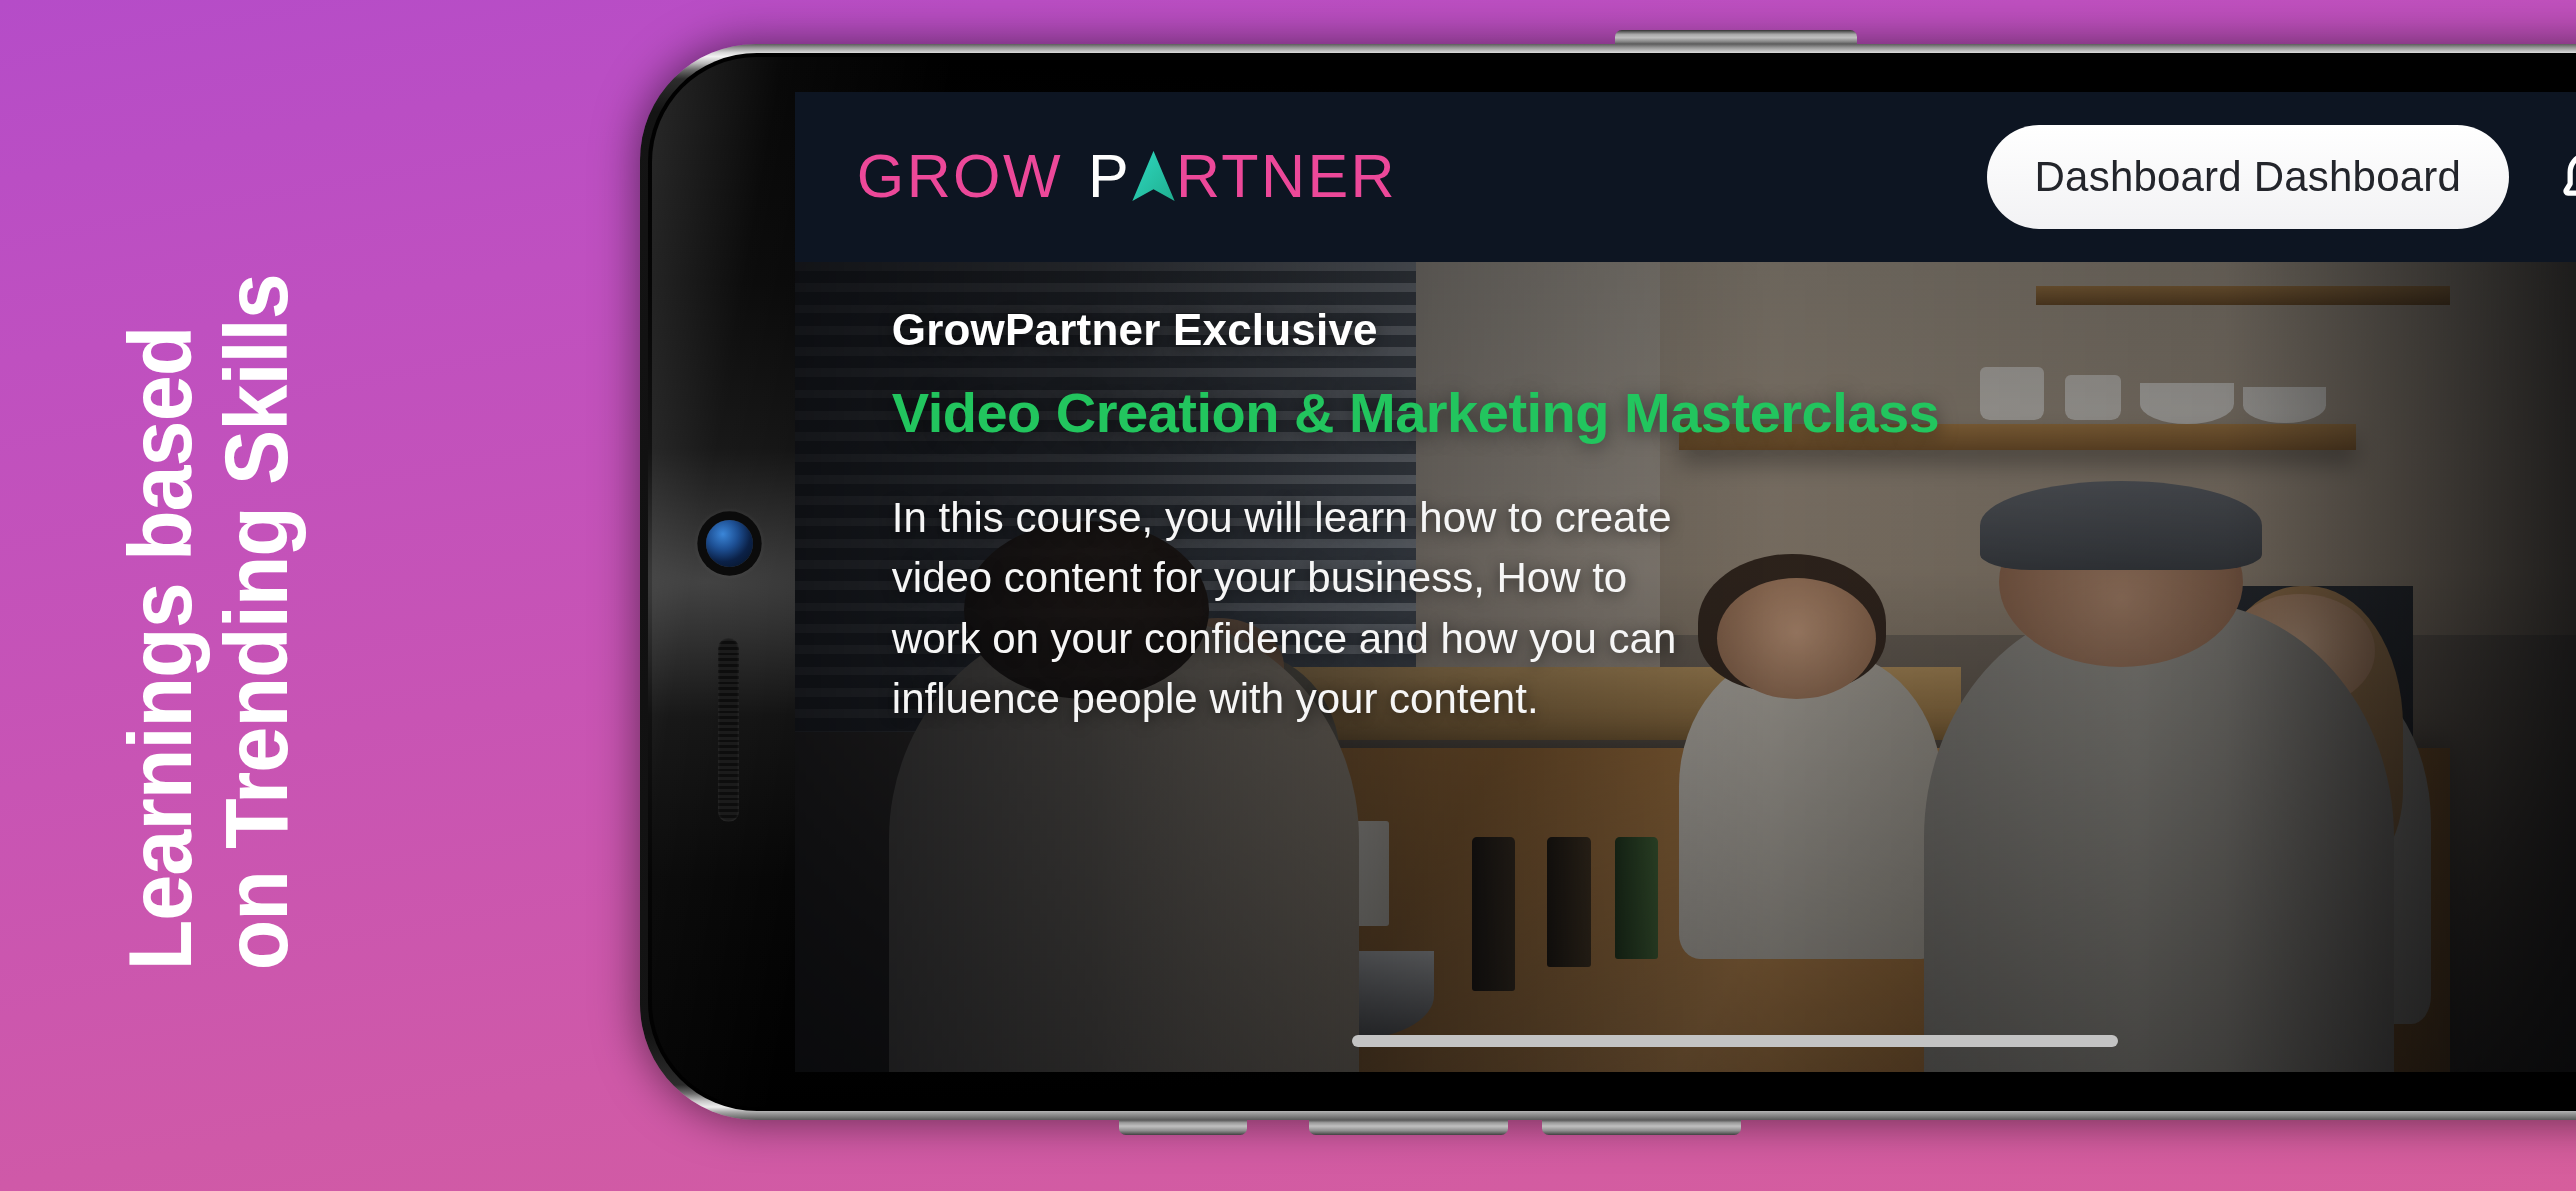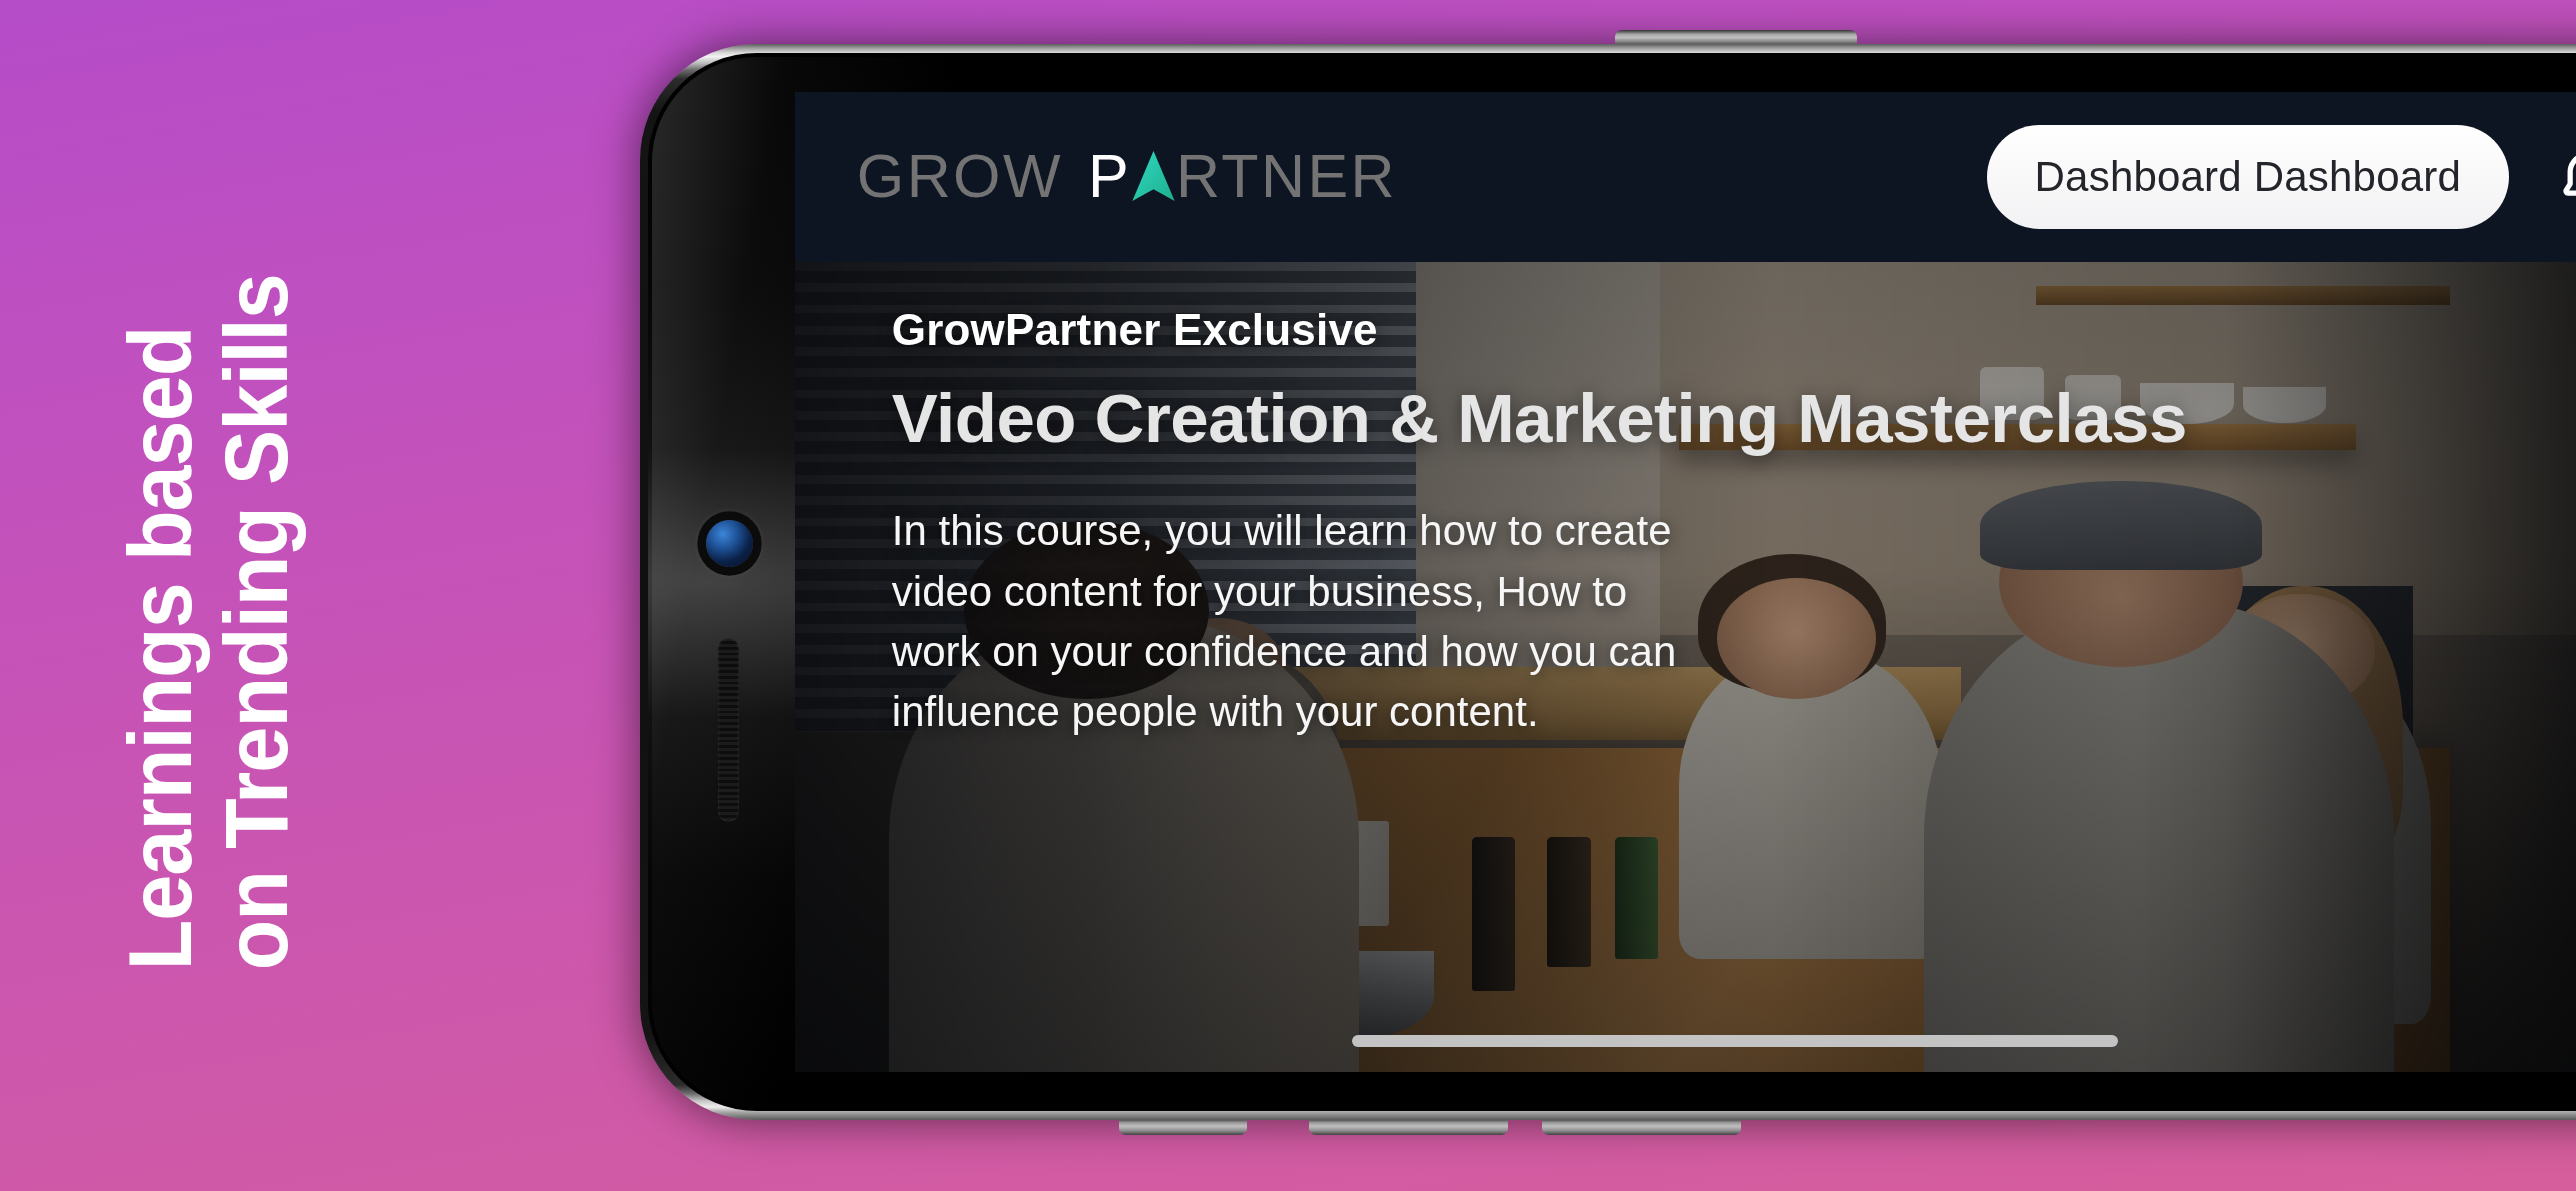--- a/index.html
+++ b/index.html
@@ -105,21 +105,21 @@
 
   #appbar {
     height:170px; flex:0 0 170px;
     background:#0d1522;
     display:flex; align-items:center;
     padding:0 58px 0 62px;
   }
   #logo { display:flex; align-items:baseline; color:#fff; }
   .logo-word {
     font-size:61px; font-weight:300; letter-spacing:2.4px;
-    color:#737373; line-height:1;
+    color:#ec4899; line-height:1;
   }
   #logo-gap { width:25px; }
   #logo-p { font-size:61px; font-weight:300; letter-spacing:2.4px; color:#fdfdfd; line-height:1; }
   #logo-arrow {
     width:43px; height:50px; margin:0 1px; position:relative; display:inline-block;
     transform:translateY(3.9px);
   }
   #logo-arrow svg { display:block; }
   #appbar-right { margin-left:auto; display:flex; align-items:center; gap:47px; }
   #dash-btn {
@@ -274,21 +274,21 @@
   #hero-content {
     position:absolute;
     left:97px; top:43px;
     z-index:4;
   }
   #eyebrow {
     color:#fff; font-size:44px; font-weight:bold; letter-spacing:0.2px;
     text-shadow:0 1.9px 13.6px rgba(0,0,0,.55);
   }
   #headline {
-    color:#e5e5e5; font-weight:bold; font-size:69px; line-height:1.02;
+    color:#22c55e; font-weight:bold; font-size:56px; line-height:1.02;
     margin-top:29px; white-space:nowrap; letter-spacing:-0.5px;
     text-shadow:0 2.9px 19.4px rgba(0,0,0,.5);
   }
   #subcopy {
     color:#f6f6f6; font-size:42px; line-height:1.44;
     margin-top:47px; max-width:805px; font-weight:400;
     text-shadow:0 1.9px 13.6px rgba(0,0,0,.62);
   }
   #watch-btn {
     margin-top:70px;

